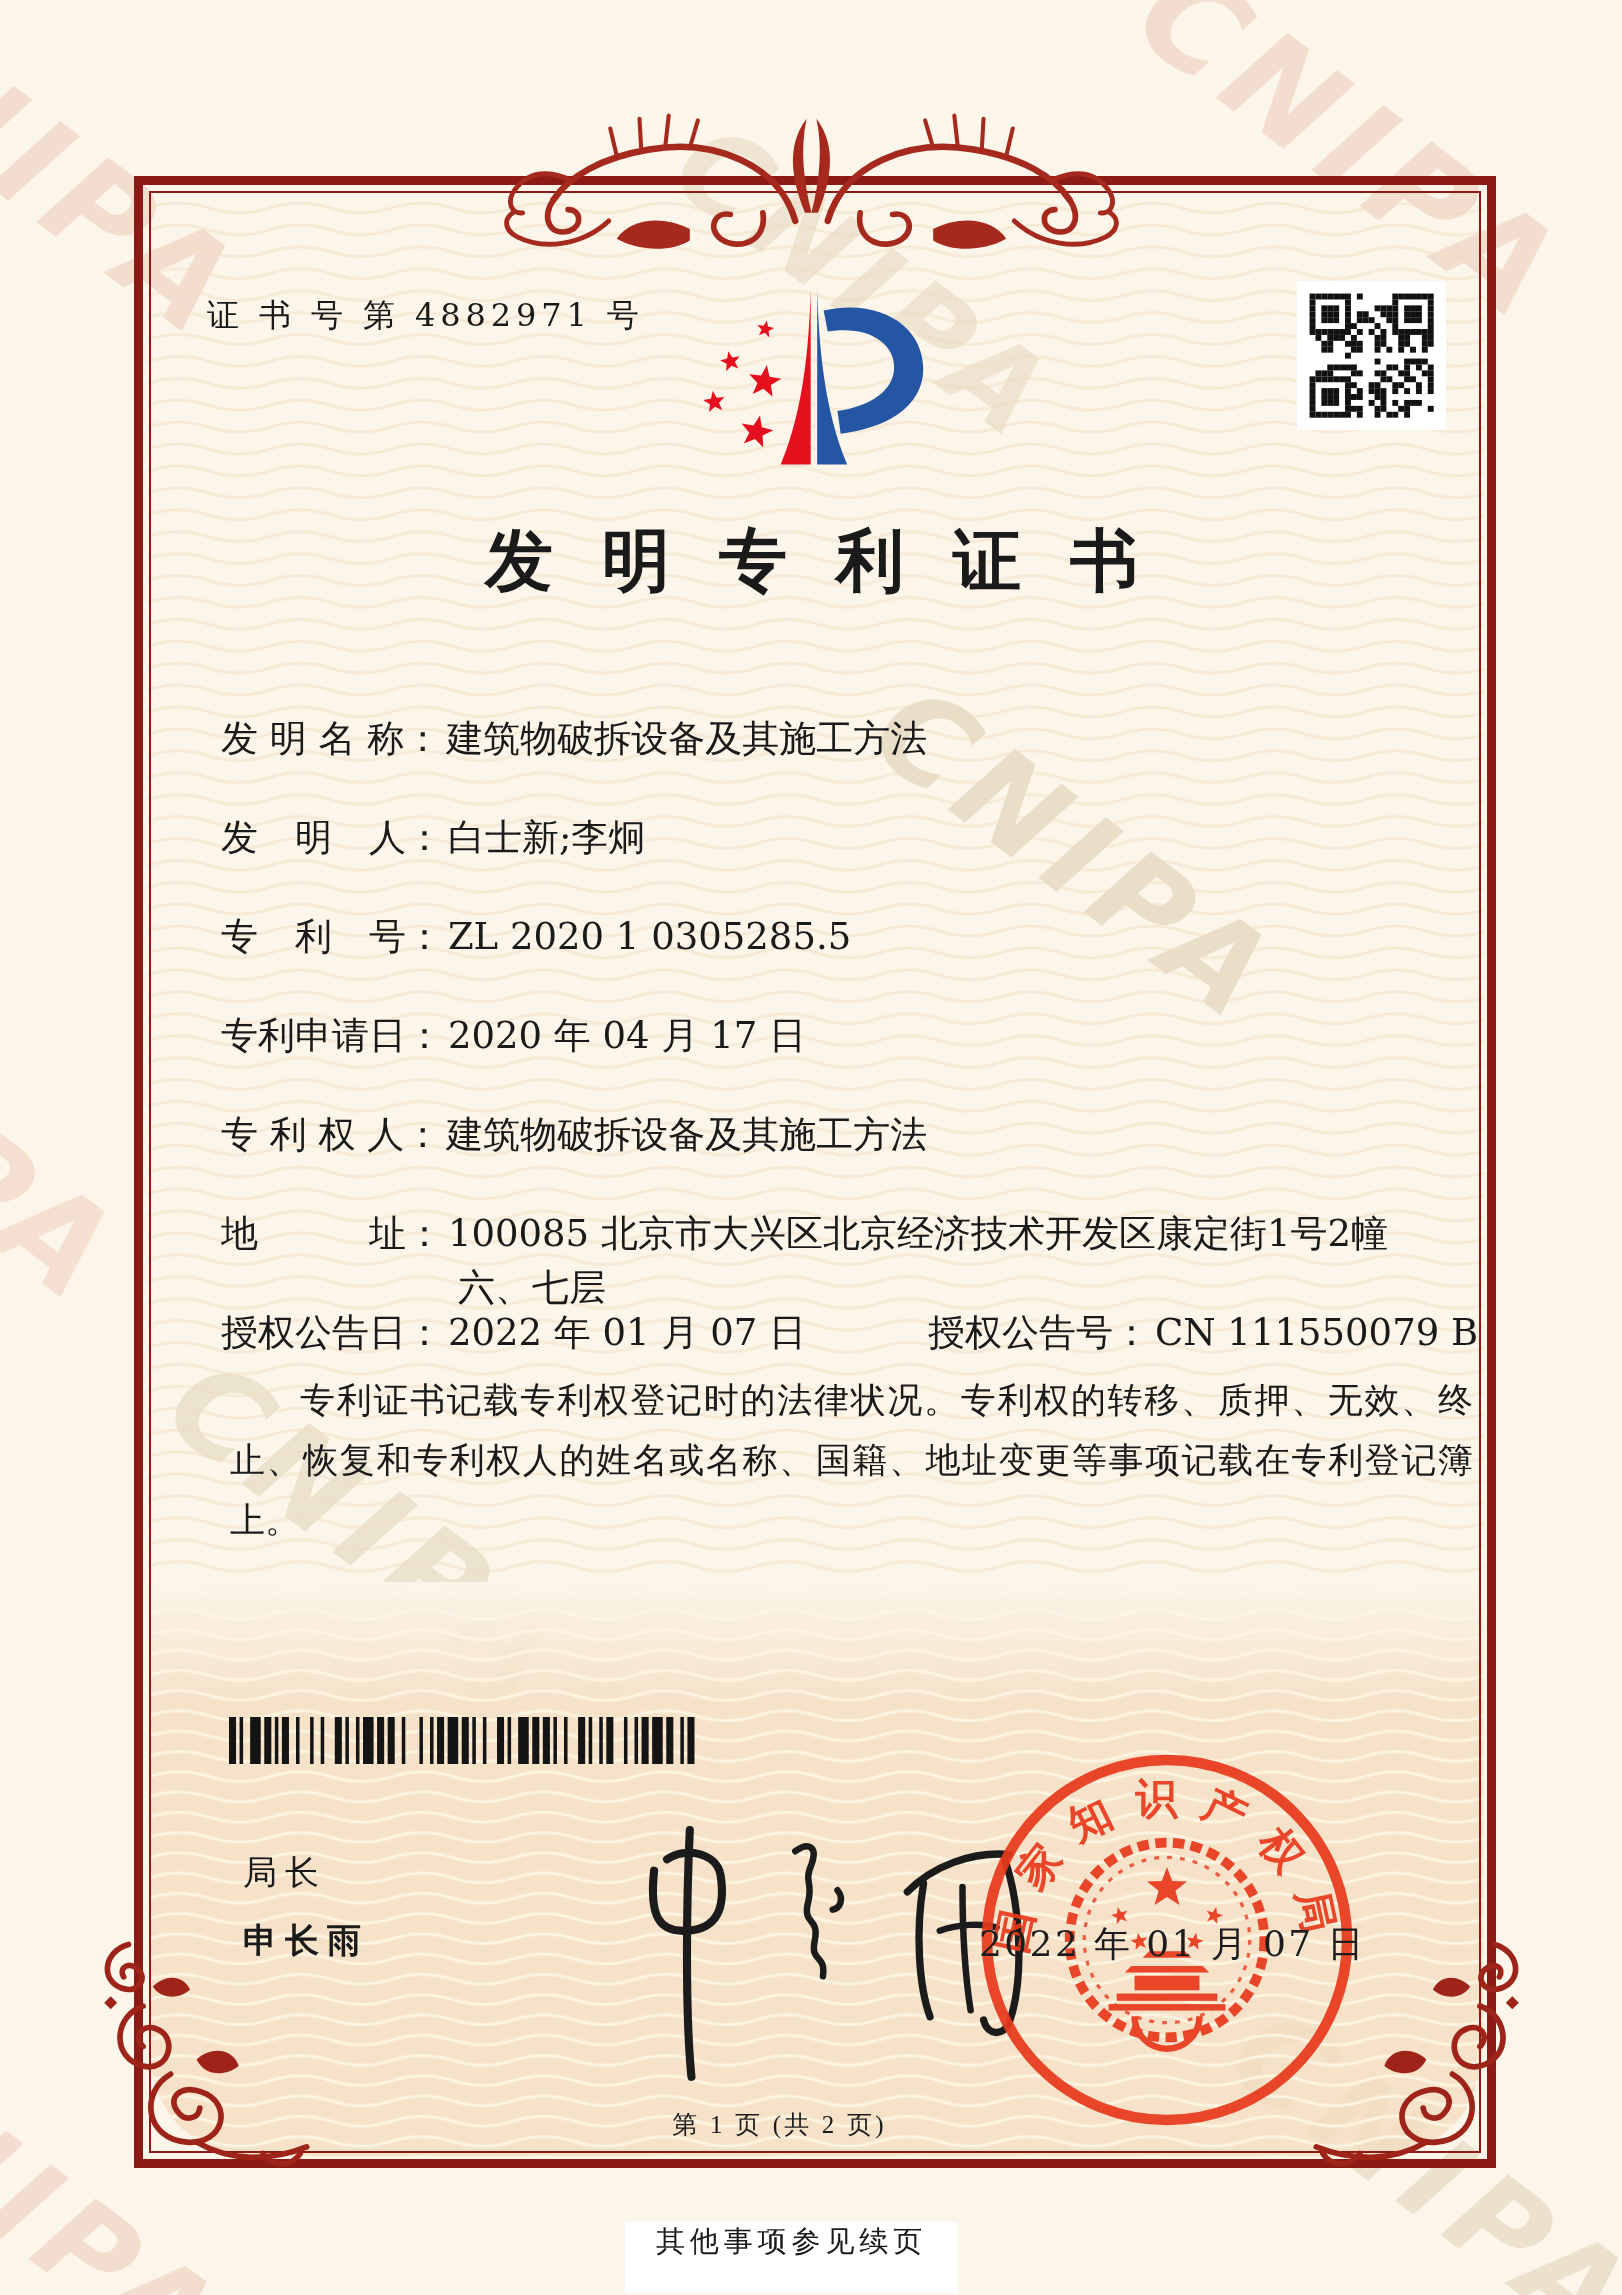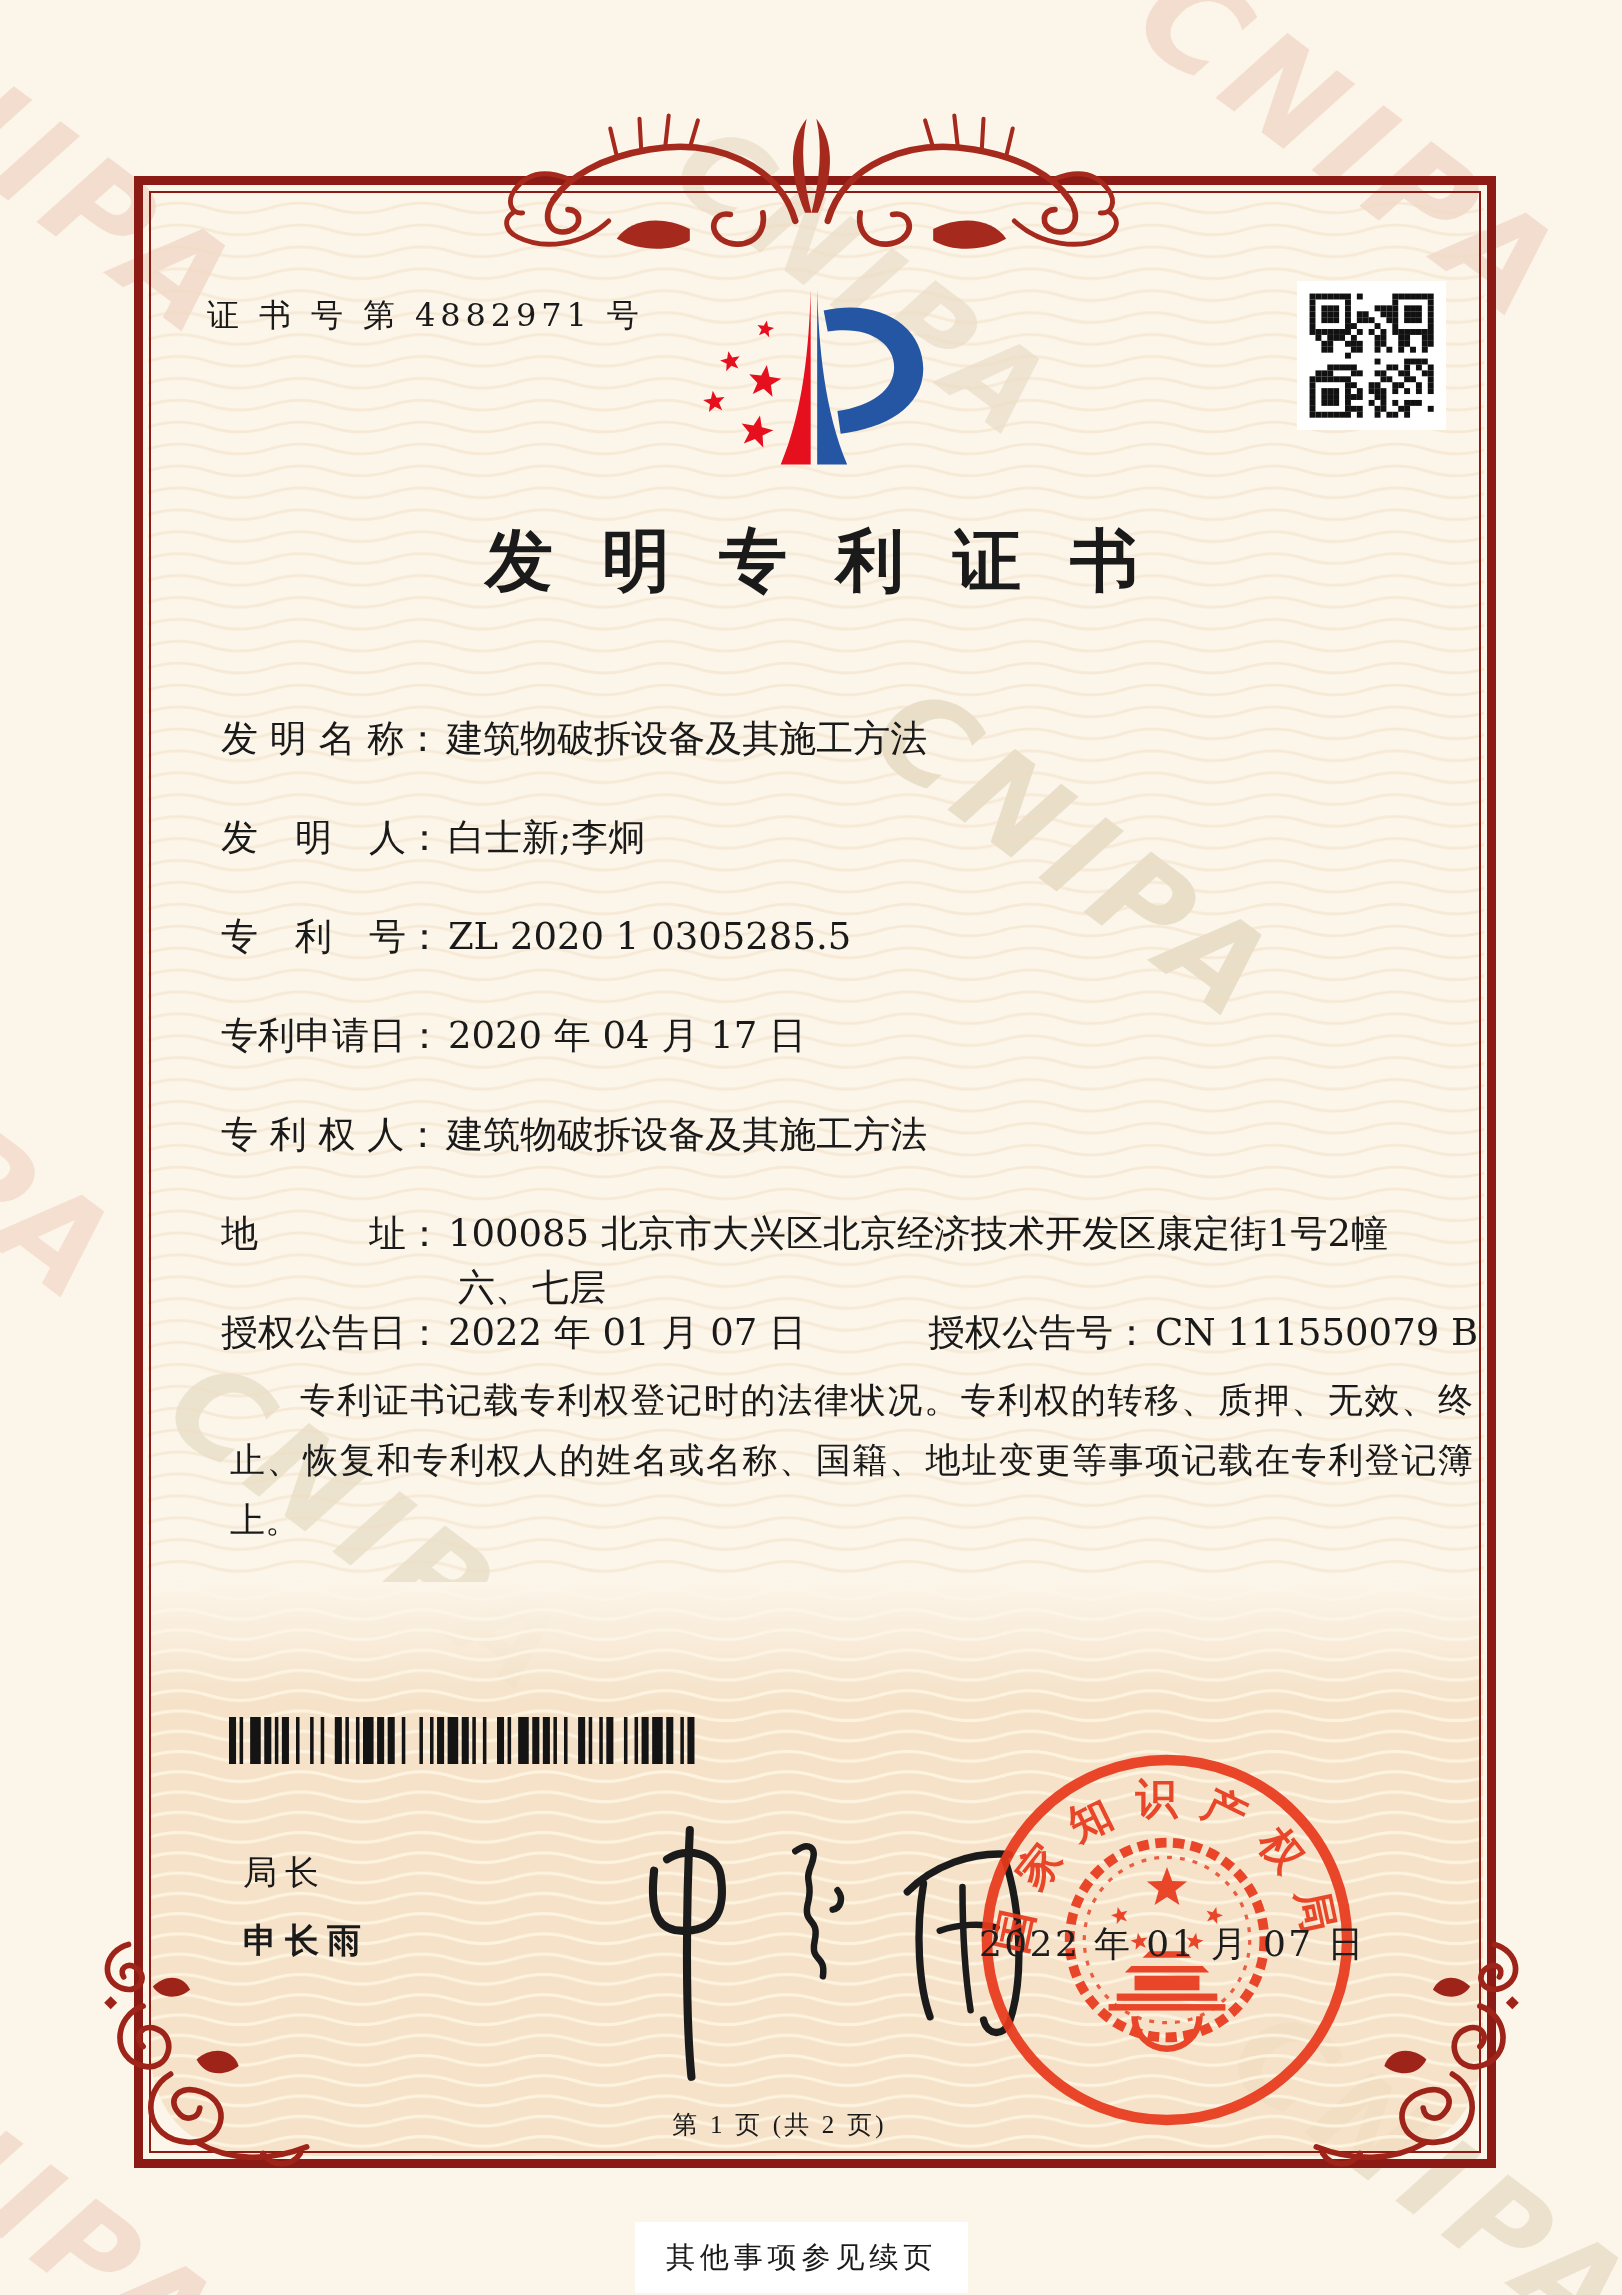--- a/index.html
+++ b/index.html
@@ -20,21 +20,21 @@
   #addr2{position:absolute;left:458px;top:1263px;font-size:37px;z-index:4;}
   .pair2{margin-left:122px;}
   #body-text{position:absolute;left:230px;top:1370px;width:1243px;font-size:35px;line-height:60px;
              text-align:justify;z-index:4;}
   #body-text p{margin:0;text-indent:2em;}
   #officer-title{left:243px;top:1850px;font-size:34px;letter-spacing:8px;z-index:4;}
   #officer-name{left:243px;top:1918px;font-size:34px;letter-spacing:8px;z-index:4;font-weight:bold;}
   #seal-date{left:979px;top:1920px;font-size:36px;letter-spacing:2.4px;z-index:6;color:#1d1d1d;}
   #page-no{left:49px;top:2108px;width:1461px;text-align:center;font-size:25px;letter-spacing:3.2px;z-index:4;font-family:Liberation Serif, serif;}
   #footer-note-box{left:625px;top:2222px;width:333px;height:71px;background:#ffffff;z-index:4;
-                   display:flex;align-items:center;justify-content:center;margin-left:10px;}
+                   display:flex;justify-content:center;}
   #footer-note-box span{font-size:29px;letter-spacing:4.9px;}
   svg{display:block;}
 </style>
 </head>
 <body>
 
 <div id="page">
 
   <div class="wm" style="left:-122px;top:-49px;font-size:130px;color:rgba(222,165,145,0.30);">CNIPA</div>
   <div class="wm" style="left:1201px;top:-65px;font-size:130px;color:rgba(222,165,145,0.30);">CNIPA</div>

